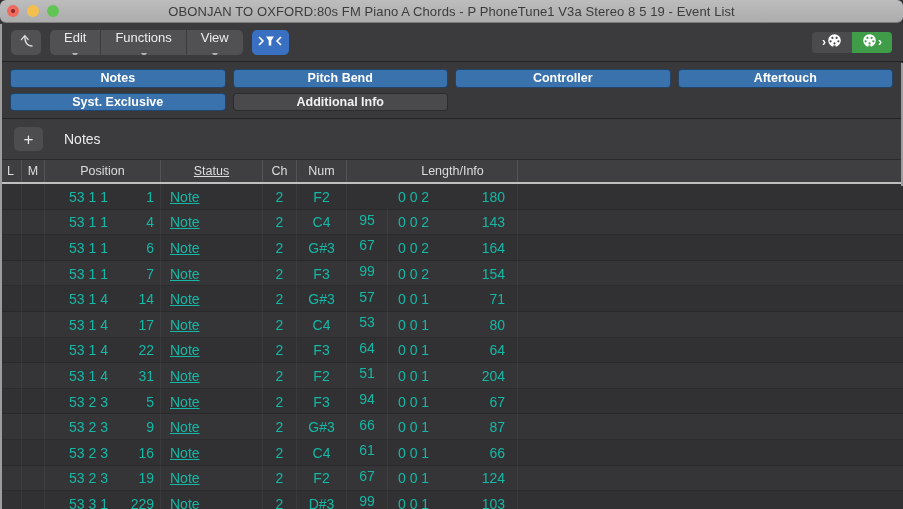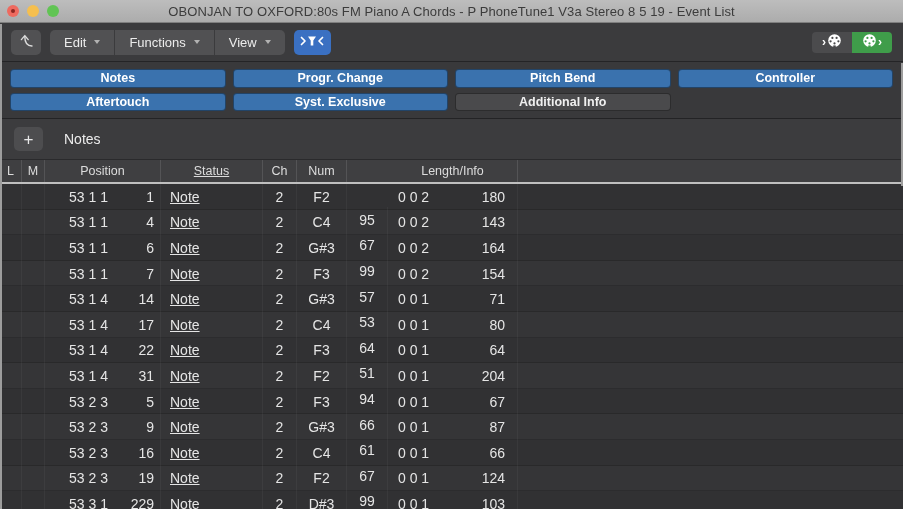--- a/index.html
+++ b/index.html
@@ -4,38 +4,38 @@
 <style>
   * { margin:0; padding:0; box-sizing:border-box; }
   html,body { background:#555; }
   body { font-family:"Liberation Sans","DejaVu Sans",sans-serif; }
 
   .window { width:903px; height:509px; position:relative; overflow:hidden;
             background:#313133; display:flex; flex-direction:column; }
 
   
   .titlebar { height:23px; flex:0 0 23px; background:linear-gradient(#bdbdbd,#acacac);
-              border-bottom:1px solid #7f7f7f; display:flex; align-items:center; position:relative; }
+              border-bottom:1px solid #7f7f7f; display:flex; align-items:center; position:relative;border-radius:6px; }
   .lights { position:absolute; left:7px; top:5px; display:flex; gap:8px; }
   .light { width:12px; height:12px; border-radius:50%; }
   .light.red { background:#ee6a5f; position:relative; }
   .light.red::after { content:""; position:absolute; inset:4px; border-radius:50%; background:#8c2822; }
   .light.yellow { background:#f5bf4f; }
   .light.green { background:#61c454; }
   .win-title { flex:1; text-align:center; font-size:13px; color:#3c3c3c; font-weight:500; letter-spacing:.1px; }
 
   
   .toolbar { height:39px; flex:0 0 39px; background:#3b3b3d; border-bottom:1px solid #242426;
              display:flex; align-items:center; padding:0 11px; gap:9px; }
   .tbtn { height:25px; background:#515153; border-radius:5px; color:#e6e6e6;
           display:flex; align-items:center; justify-content:center; font-size:13px; cursor:default; }
   .up-btn { width:30px; }
   .menu-group { display:flex; height:25px; border-radius:5px; overflow:hidden; background:#515153; }
   .menu-item { display:flex; align-items:center; gap:8px; padding:0 14px; font-size:13px;
-               color:#ececec; border-right:1px solid #3b3b3d; cursor:default; }
+               color:#ececec; border-right:1px solid #3b3b3d; cursor:default;flex-direction:column; }
   .menu-item:last-child { border-right:none; }
   .tri-down { width:0; height:0; border-left:3.5px solid transparent; border-right:3.5px solid transparent;
               border-top:4.5px solid #b2b2b2; }
   .filter-toggle { width:37px; background:#3a70c2; }
   .midi-group { margin-left:auto; display:flex; height:21px; border-radius:4px; overflow:hidden; }
   .midi-seg { width:40px; display:flex; align-items:center; justify-content:center; gap:1px;
               color:#fff; cursor:default; }
   .midi-in-seg { background:#4b4b4d; }
   .midi-out-seg { background:#3f9d4a; }
   .midi-chev { font-size:12px; font-weight:bold; color:#fff; line-height:1; }
@@ -70,21 +70,21 @@
 
   
   .col-header { height:24px; flex:0 0 24px; background:#3f3f41; display:flex; align-items:stretch;
                 font-size:12.5px; color:#dcdcdc; border-bottom:2px solid #bfbfbf; }
   .hcell { display:flex; align-items:center; justify-content:center; border-right:1px solid #545456; }
   .c-l { width:22px; } .c-m { width:23px; } .c-pos { width:116px; } .c-status { width:102px;text-decoration:underline; }
   .c-ch { width:34px; } .c-num { width:50px; } .c-val { width:41px;margin-top:46px; } .c-len { width:130px; }
   .c-fill { flex:1; border-right:none; }
 
   .body { flex:1; overflow:hidden; background:#313133; }
-  .event-row { height:25.6px; display:flex; align-items:center; font-size:14px; color:#e5e5e5;
+  .event-row { height:25.6px; display:flex; align-items:center; font-size:14px; color:#14b8a6;
                box-shadow:inset 0 -1px 0 rgba(0,0,0,.16); cursor:default; }
   .event-row:nth-child(even) { background:rgba(255,255,255,.018); }
   .ecell { height:100%; display:flex; align-items:center; border-right:1px solid rgba(255,255,255,.045); }
   .ecell.c-fill { border-right:none; }
   .cell-pos { justify-content:space-between; padding:0 6px 0 24px; }
   .cell-status { padding-left:9px; }
   .cell-center { justify-content:center; }
   .cell-len { justify-content:space-between; padding:0 12px 0 10px; }
 
   
@@ -167,21 +167,20 @@
             <rect x="6.3" y="12.4" width="2.4" height="1.6" fill="#3f9d4a"></rect>
           </svg>
         </span>
         <span class="midi-chev">›</span>
       </div>
     </div>
   </div>
 
   <div class="filter-panel" id="filterPanel">
       <div class="fbtn blue">Notes</div>
-      <div class="fbtn blue">Progr. Change</div>
       <div class="fbtn blue">Pitch Bend</div>
       <div class="fbtn blue">Controller</div>
       <div class="fbtn blue">Aftertouch</div>
       <div class="fbtn blue">Syst. Exclusive</div>
       <div class="fbtn gray">Additional Info</div>
     </div>
 
   <div class="list-bar">
     <div class="plus-btn">
       <span>+</span>

